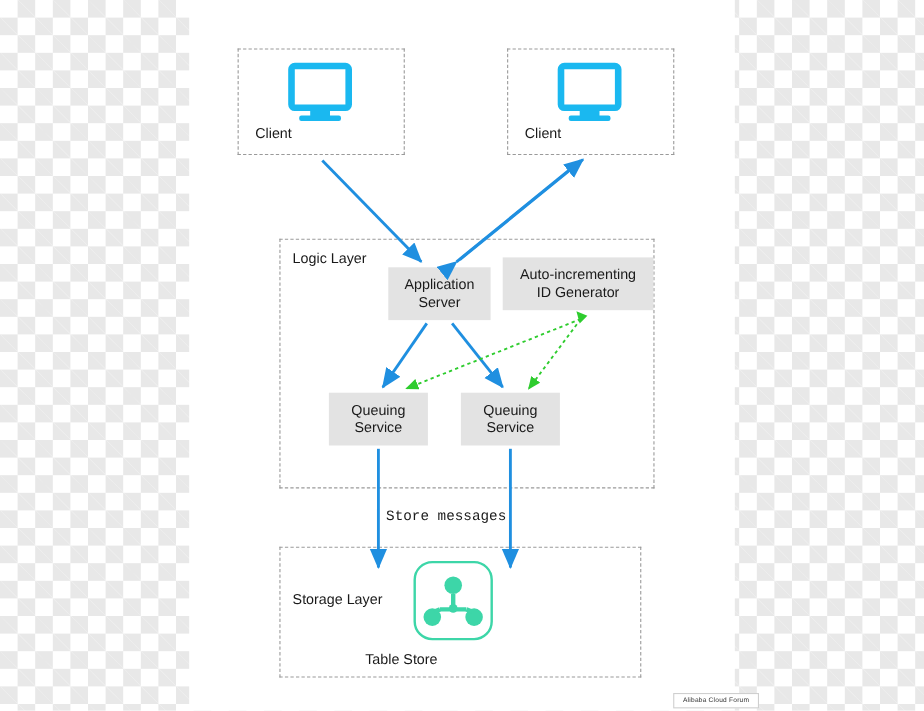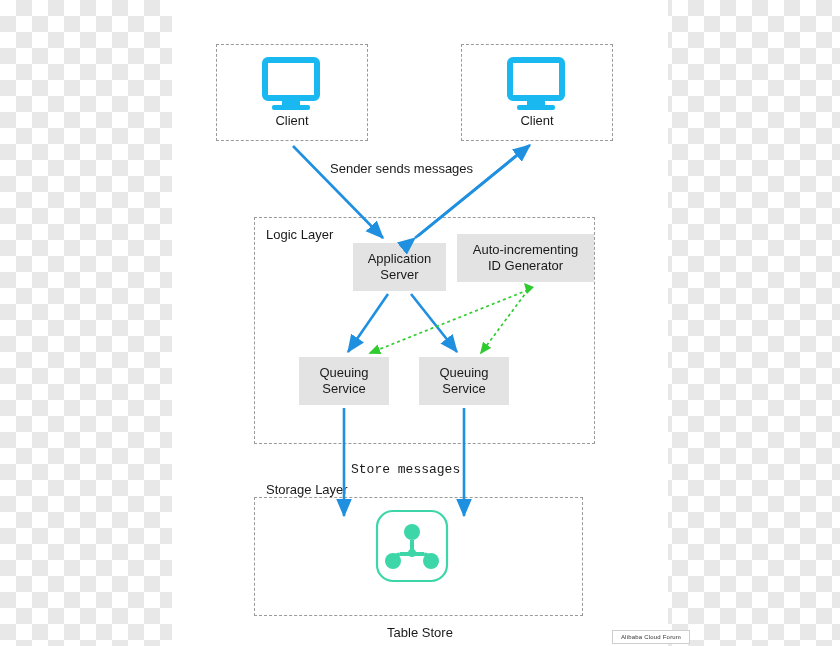--- a/index.html
+++ b/index.html
@@ -66,21 +66,20 @@
   .plain-label {
     position: absolute;
     font-size: 13px;
     color: #1a1a1a;
     line-height: 1.3;
   }
   .caption {
     position: absolute;
     font-size: 13px;
     color: #1a1a1a;
-    text-align: center;
     width: 120px;
   }
   svg.overlay {
     position: absolute;
     left: 0; top: 0;
     width: 840px;
     height: 646px;
     pointer-events: none;
   }
   #watermark {
@@ -153,37 +152,37 @@
   </div>
 
   <div class="node-box" style="left:419px; top:357px; width:90px; height:48px;">
     <div>
       <div>Queuing</div>
       <div>Service</div>
     </div>
   </div>
 
   <div class="dashed-group" style="left:254px; top:497px; width:329px; height:119px;"></div>
-  <div class="group-label" style="left:266px; top:482px;">Storage Layer</div>
+  <div class="group-label" style="left:266px; top:537px;">Storage Layer</div>
 
   <svg class="overlay" style="left:0;top:0;">
     <g>
       <rect x="377" y="511" width="70" height="70" rx="16" ry="16" fill="#ffffff" stroke="#3dd6a8" stroke-width="2.2"></rect>
       <circle cx="412" cy="532" r="8" fill="#3dd6a8"></circle>
       <circle cx="393" cy="561" r="8" fill="#3dd6a8"></circle>
       <circle cx="431" cy="561" r="8" fill="#3dd6a8"></circle>
       <line x1="412" y1="540" x2="412" y2="554" stroke="#3dd6a8" stroke-width="4"></line>
       <line x1="400" y1="554" x2="424" y2="554" stroke="#3dd6a8" stroke-width="4"></line>
       <line x1="400" y1="554" x2="395" y2="556" stroke="#3dd6a8" stroke-width="4"></line>
       <line x1="424" y1="554" x2="429" y2="556" stroke="#3dd6a8" stroke-width="4"></line>
       <circle cx="412" cy="553" r="4" fill="#3dd6a8"></circle>
     </g>
   </svg>
 
-  <div class="caption" style="left:360px; top:592px;margin-top:33px;">Table Store</div>
+  <div class="caption" style="left:332px; top:592px;">Table Store</div>
 
   <svg class="overlay">
     <defs>
       <marker id="arrow-blue" markerWidth="9" markerHeight="9" refX="6.5" refY="3" orient="auto" markerUnits="strokeWidth">
         <path d="M0,0 L7,3 L0,6 z" fill="#1f8fe0"></path>
       </marker>
       <marker id="arrow-green" markerWidth="9" markerHeight="9" refX="6" refY="3" orient="auto" markerUnits="strokeWidth">
         <path d="M0,0 L7,3 L0,6 z" fill="#2ecc2e"></path>
       </marker>
     </defs>
@@ -202,20 +201,19 @@
 
     <line x1="528" y1="290" x2="481" y2="353" stroke="#2ecc2e" stroke-width="1.7" stroke-dasharray="3,3" marker-end="url(#arrow-green)"></line>
 
     <path d="M524,283 L534,287 L527,294 z" fill="#2ecc2e"></path>
 
     <line x1="344" y1="408" x2="344" y2="516" stroke="#1f8fe0" stroke-width="2.6" marker-end="url(#arrow-blue)"></line>
 
     <line x1="464" y1="408" x2="464" y2="516" stroke="#1f8fe0" stroke-width="2.6" marker-end="url(#arrow-blue)"></line>
   </svg>
 
-  <div class="plain-label" style="left:330px; top:161px;">Sender sends messages</div>
 
 
   <div class="plain-label" style="left:351px; top:462px;font-family:Liberation Mono, monospace;">Store messages</div>
 
   <div id="watermark">Alibaba Cloud Forum</div>
 
 </div>
 
 </body></html>

